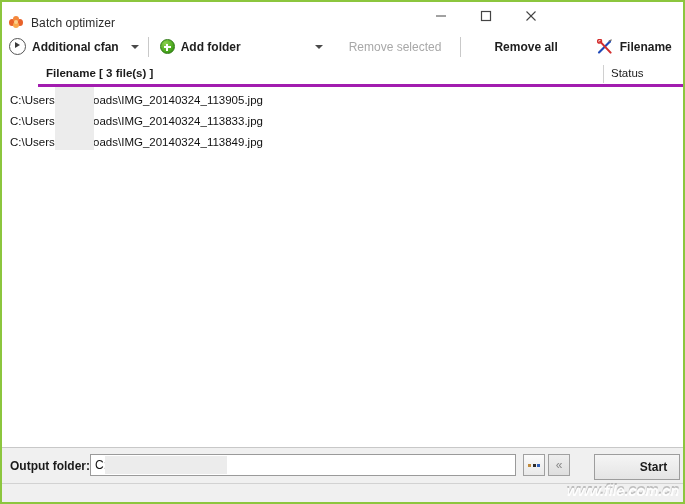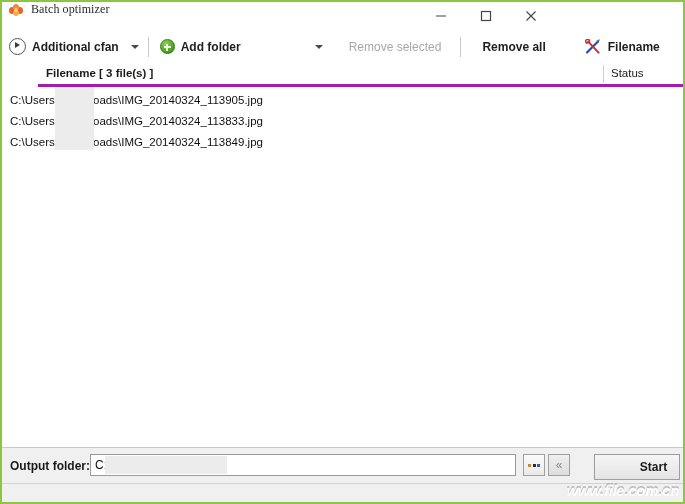--- a/index.html
+++ b/index.html
@@ -23,22 +23,21 @@
   }
 
   
   .titlebar {
     position: absolute;
     left: 0; top: 0;
     width: 551px;
     height: 28px;
     background: #ffffff;
     display: flex;
-    align-items: flex-start;
-    font-family: Liberation Serif, serif;
+    align-items: flex-end;
   }
   .app-icon {
     width: 16px; height: 16px;
     margin-left: 6px;
     margin-right: 7px;
     position: relative;
     flex: none;
   }
   .app-icon .blob {
     position: absolute;
@@ -360,21 +359,21 @@
     <div class="tb-caret" style="margin-left:62px">
       <span class="caret"></span>
     </div>
 
     <div class="tb-item disabled" style="margin-left:14px">
       <span>Remove selected</span>
     </div>
 
     <div class="tb-sep" style="margin-left:12px"></div>
 
-    <div class="tb-item" style="margin-left:10px">
+    <div class="tb-item" style="margin-left:22px">
       <span>Remove all</span>
     </div>
 
     <div class="tb-item" style="margin-left:24px">
       <svg class="icon-settings" viewBox="0 0 18 16">
         <line x1="3" y1="13.5" x2="14" y2="2.5" stroke="#1f49b8" stroke-width="2.1" stroke-linecap="round"></line>
         <line x1="13.2" y1="2.2" x2="15.2" y2="1.0" stroke="#6f6f6f" stroke-width="1.4" stroke-linecap="round"></line>
         <line x1="14.6" y1="13.6" x2="4.2" y2="2.6" stroke="#d32f2f" stroke-width="2.1" stroke-linecap="round"></line>
         <circle cx="3.6" cy="2.2" r="1.9" fill="none" stroke="#d32f2f" stroke-width="1.5"></circle>
       </svg>

